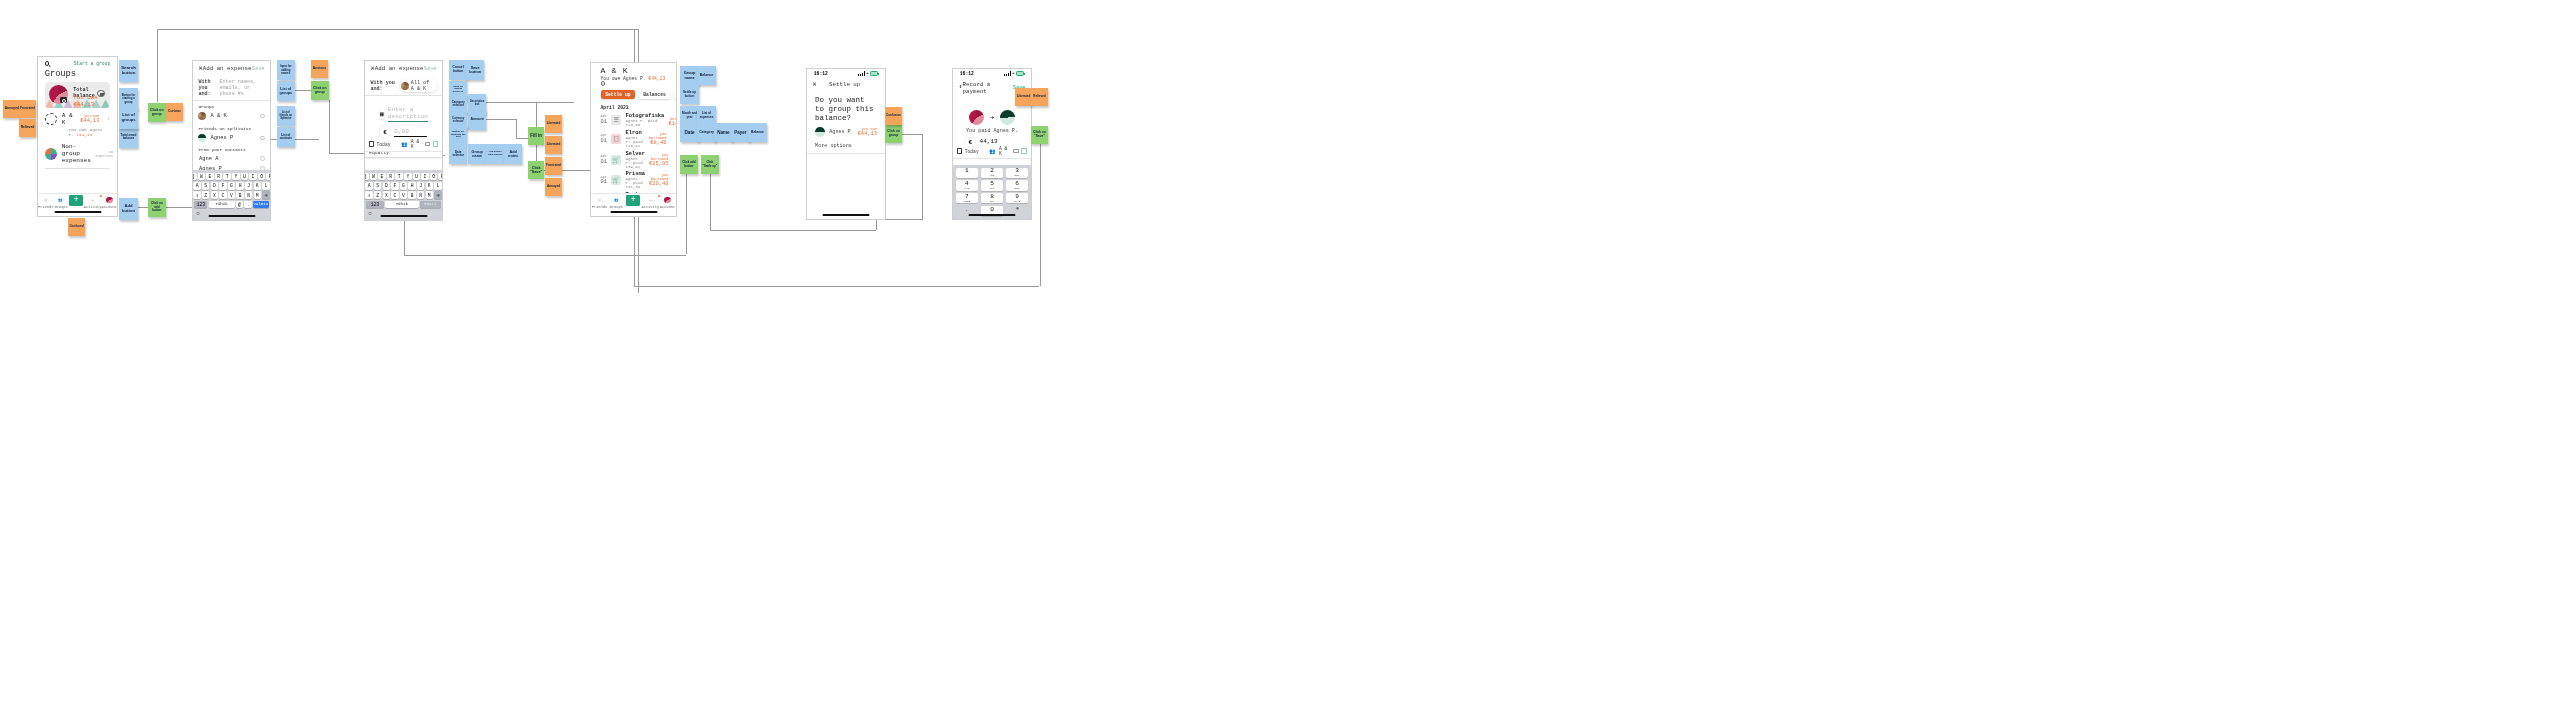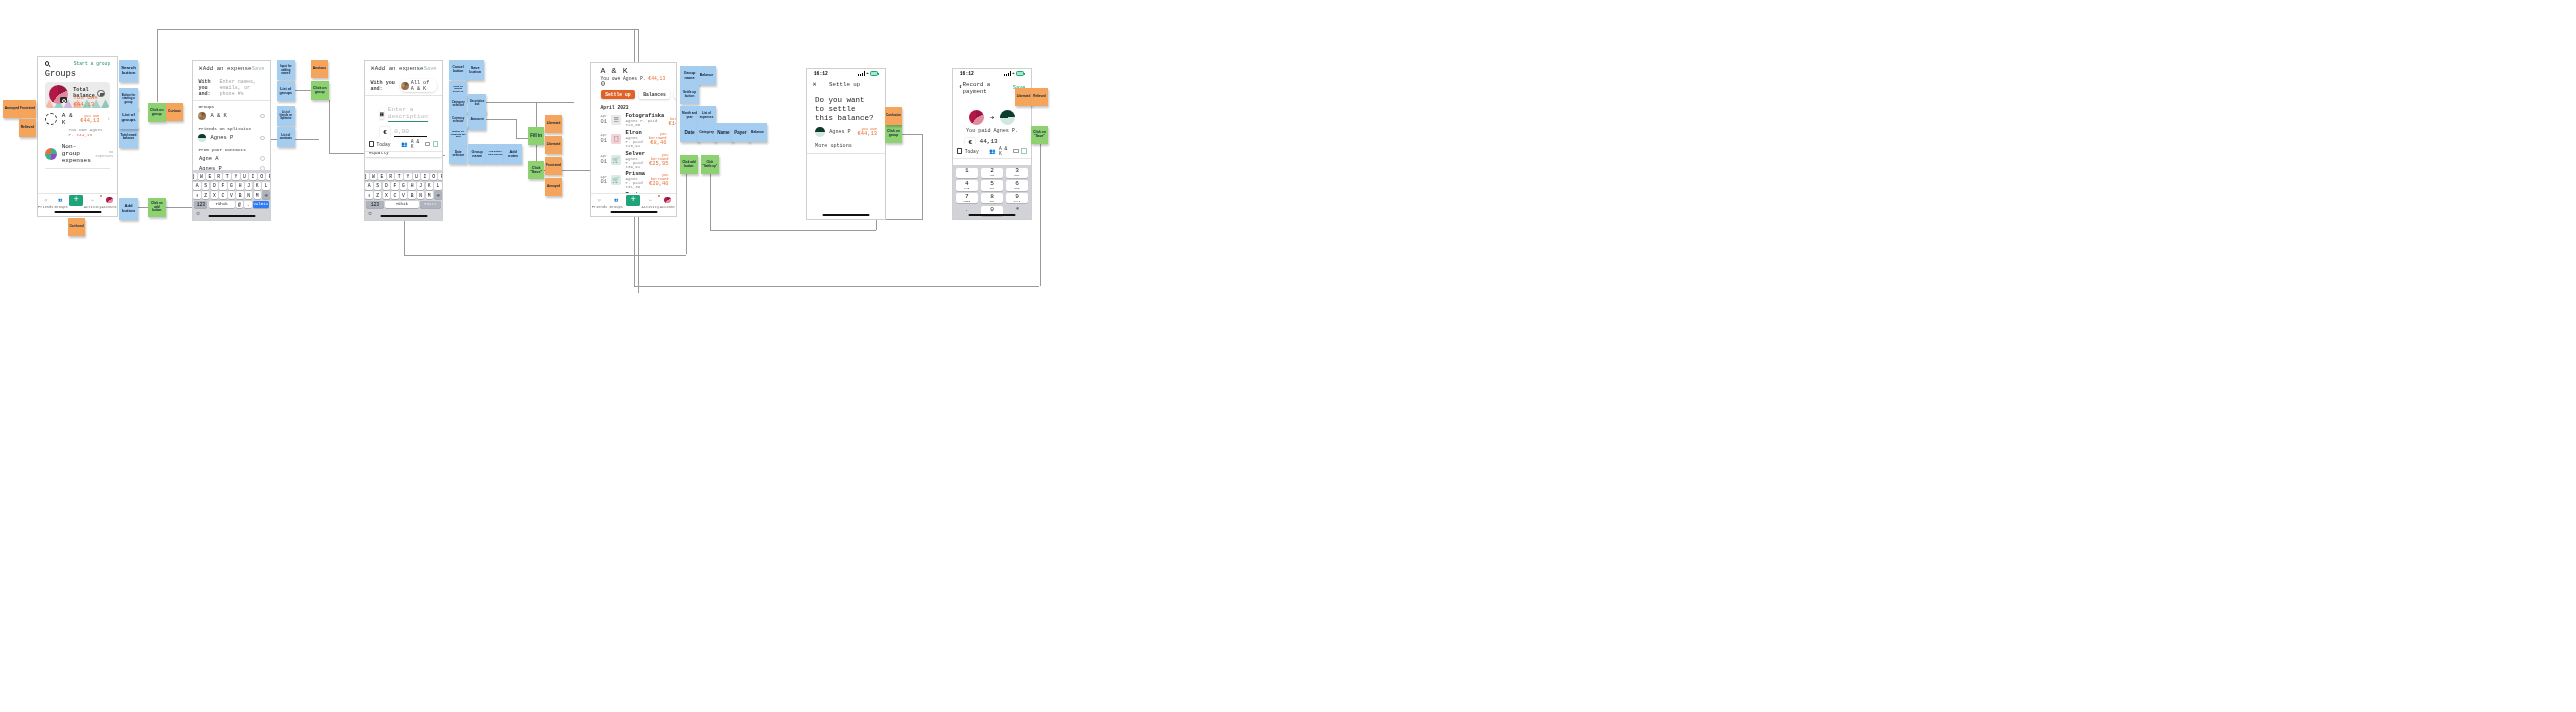--- a/index.html
+++ b/index.html
@@ -622,21 +622,21 @@
           </span>
         <span class="wifi">◓</span>
         <span class="batt"></span>
       </span>
     </div>
     <div class="navbar">
       <div class="xclose">✕</div>
       <div class="title">Settle up</div>
       <div style="width:6.8px"></div>
     </div>
-    <div class="ss-q">Do you want to settle this balance?</div>
+    <div class="ss-q">Do you want to group this balance?</div>
     <div class="ss-row">
       <div class="avatar av-agnes" style="width:9.5px;height:9.5px"></div>
       <span style="font-size:5.1px;color:#3b3b3b">Agnes P</span>
       <div style="margin-left:auto;text-align:right">
         <div style="font-size:3.7px;color:#e8703a">you owe</div>
         <div style="font-size:5.4px;color:#e8703a">€44,13</div>
       </div>
     </div>
     <div class="ss-more">More options</div>
     <div class="hsep"></div>

